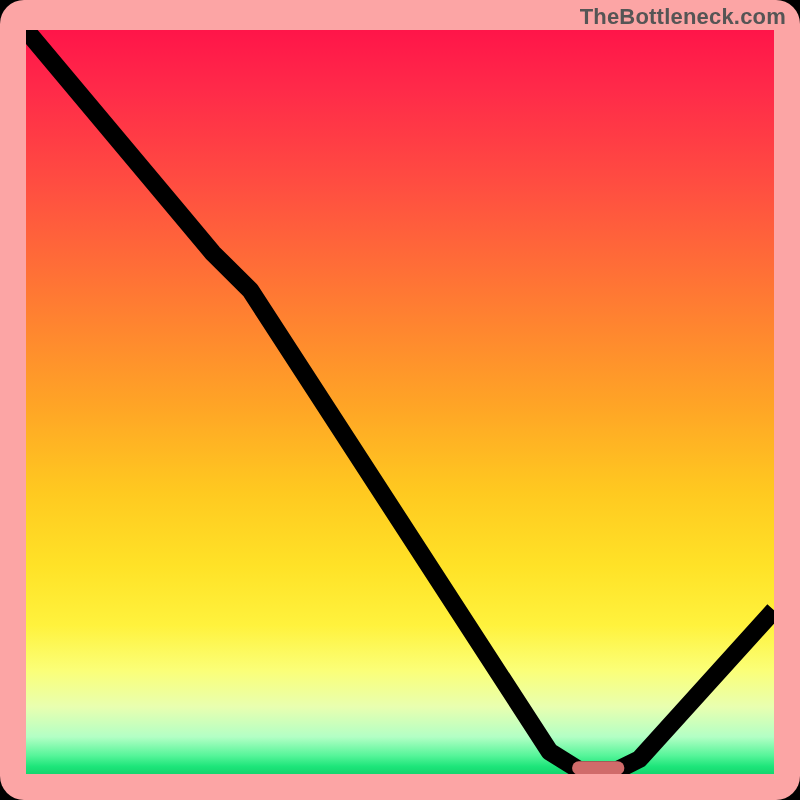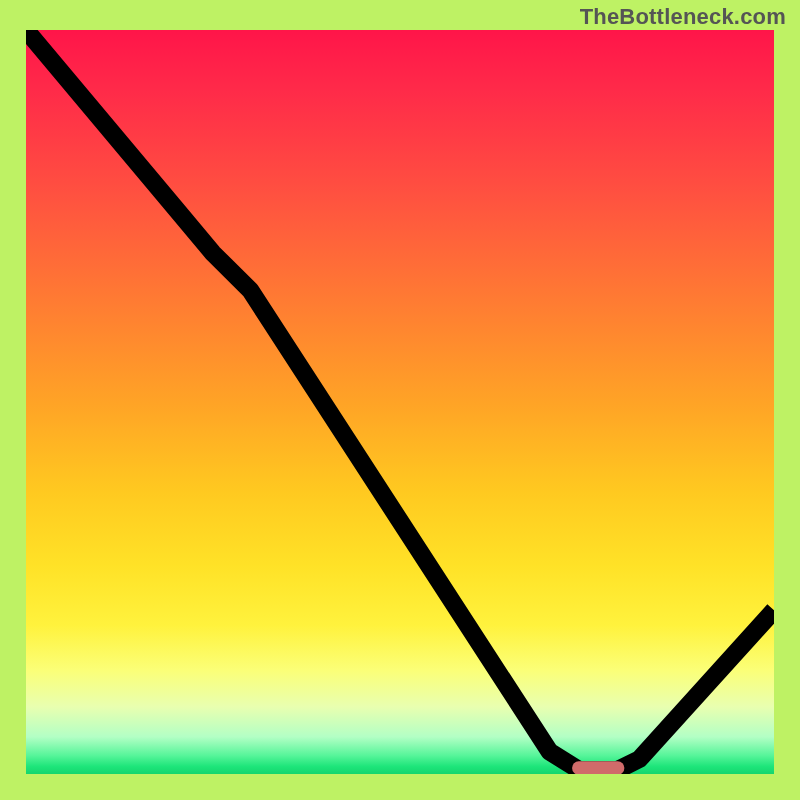--- a/index.html
+++ b/index.html
@@ -8,21 +8,22 @@
     width: 800px;
     height: 800px;
     background: #000;
     font-family: Arial, Helvetica, sans-serif;
     overflow: hidden;
   }
   .frame {
     position: relative;
     width: 800px;
     height: 800px;
-    background: #bef264;
+    background: #fca5a5;
+    border-radius: 24px;
   }
   .watermark {
     position: absolute;
     top: 4px;
     right: 14px;
     color: #555;
     font-size: 22px;
     font-weight: 600;
     letter-spacing: 0.2px;
     user-select: none;

